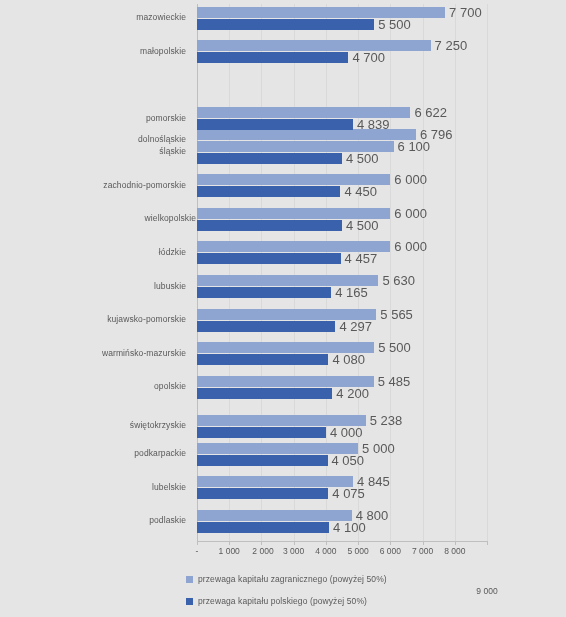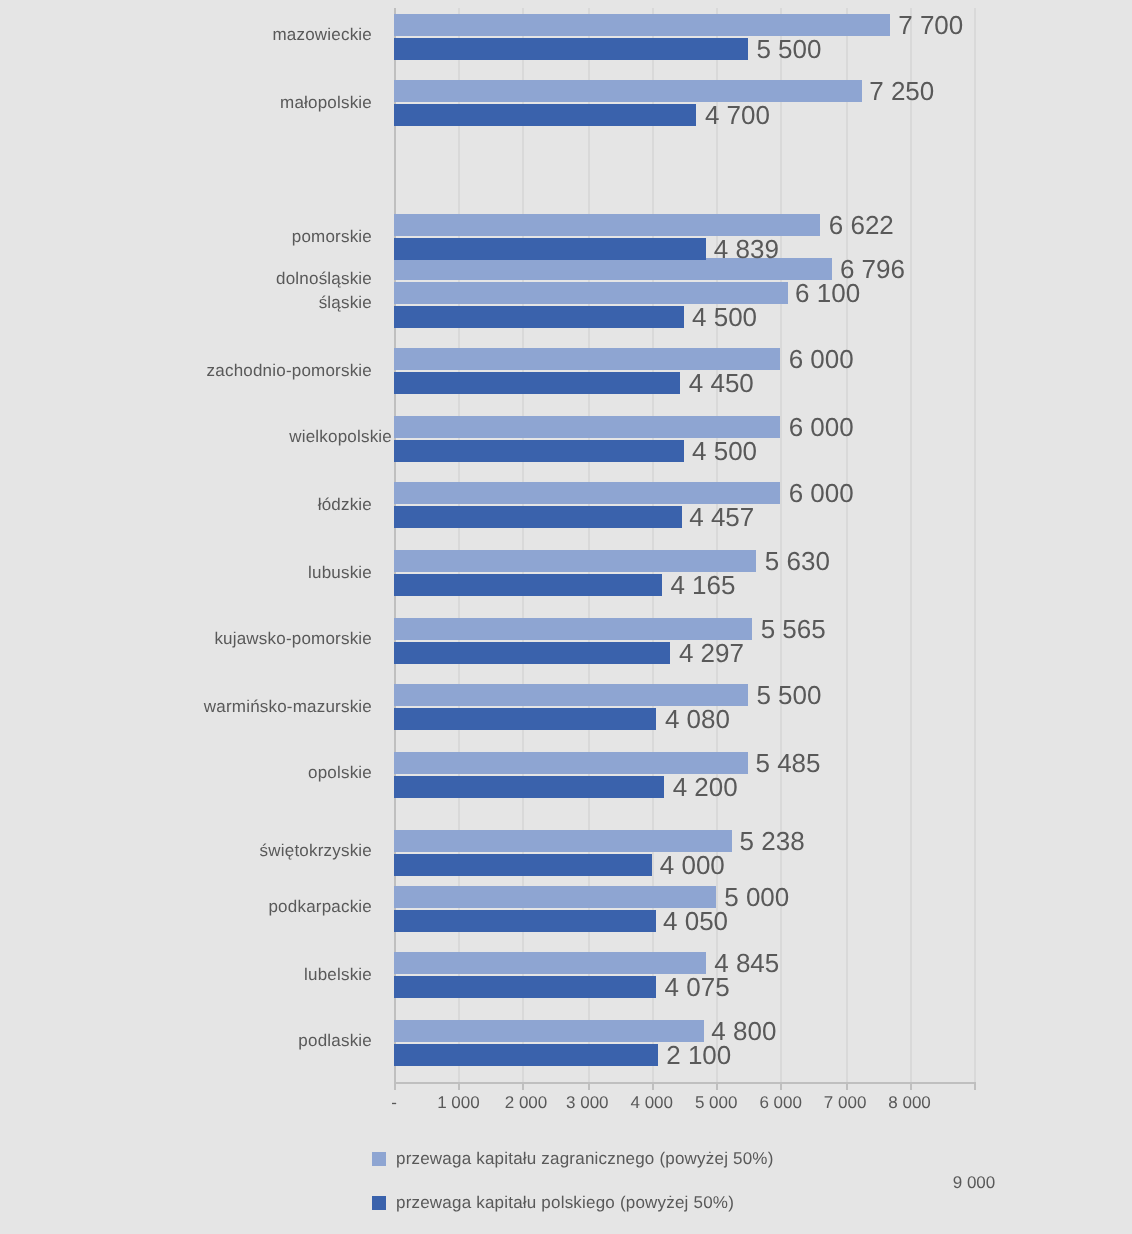--- a/index.html
+++ b/index.html
@@ -306,21 +306,21 @@
         <div class="bar bar-foreign" style="width: 156.117px; background: rgb(142, 165, 210);"></div>
         <div class="bar-value val-foreign" style="left: 357.117px;">4 845</div>
         <div class="bar bar-polish" style="width: 131.306px; background: rgb(58, 98, 172);"></div>
         <div class="bar-value val-polish" style="left: 332.306px;">4 075</div>
       </div>
       <div class="cat-row" style="top: 507.438px; height: 33.5625px;">
         <div class="cat-label">podlaskie</div>
         <div class="bar bar-foreign" style="width: 154.667px; background: rgb(142, 165, 210);"></div>
         <div class="bar-value val-foreign" style="left: 355.667px;">4 800</div>
         <div class="bar bar-polish" style="width: 132.111px; background: rgb(58, 98, 172);"></div>
-        <div class="bar-value val-polish" style="left: 333.111px;">2 100</div>
+        <div class="bar-value val-polish" style="left: 333.111px;">4 100</div>
       </div>
     </div>
 
   <div class="xaxis" id="xaxis">
       <span class="xtick-label" style="left: 0px;">-</span>
       <span class="xtick-label" style="left: 32.2222px;">1 000</span>
       <span class="xtick-label" style="left: 66px;">2 000</span>
       <span class="xtick-label" style="left: 96.6667px;">3 000</span>
       <span class="xtick-label" style="left: 128.889px;">4 000</span>
       <span class="xtick-label" style="left: 161.111px;">5 000</span>

